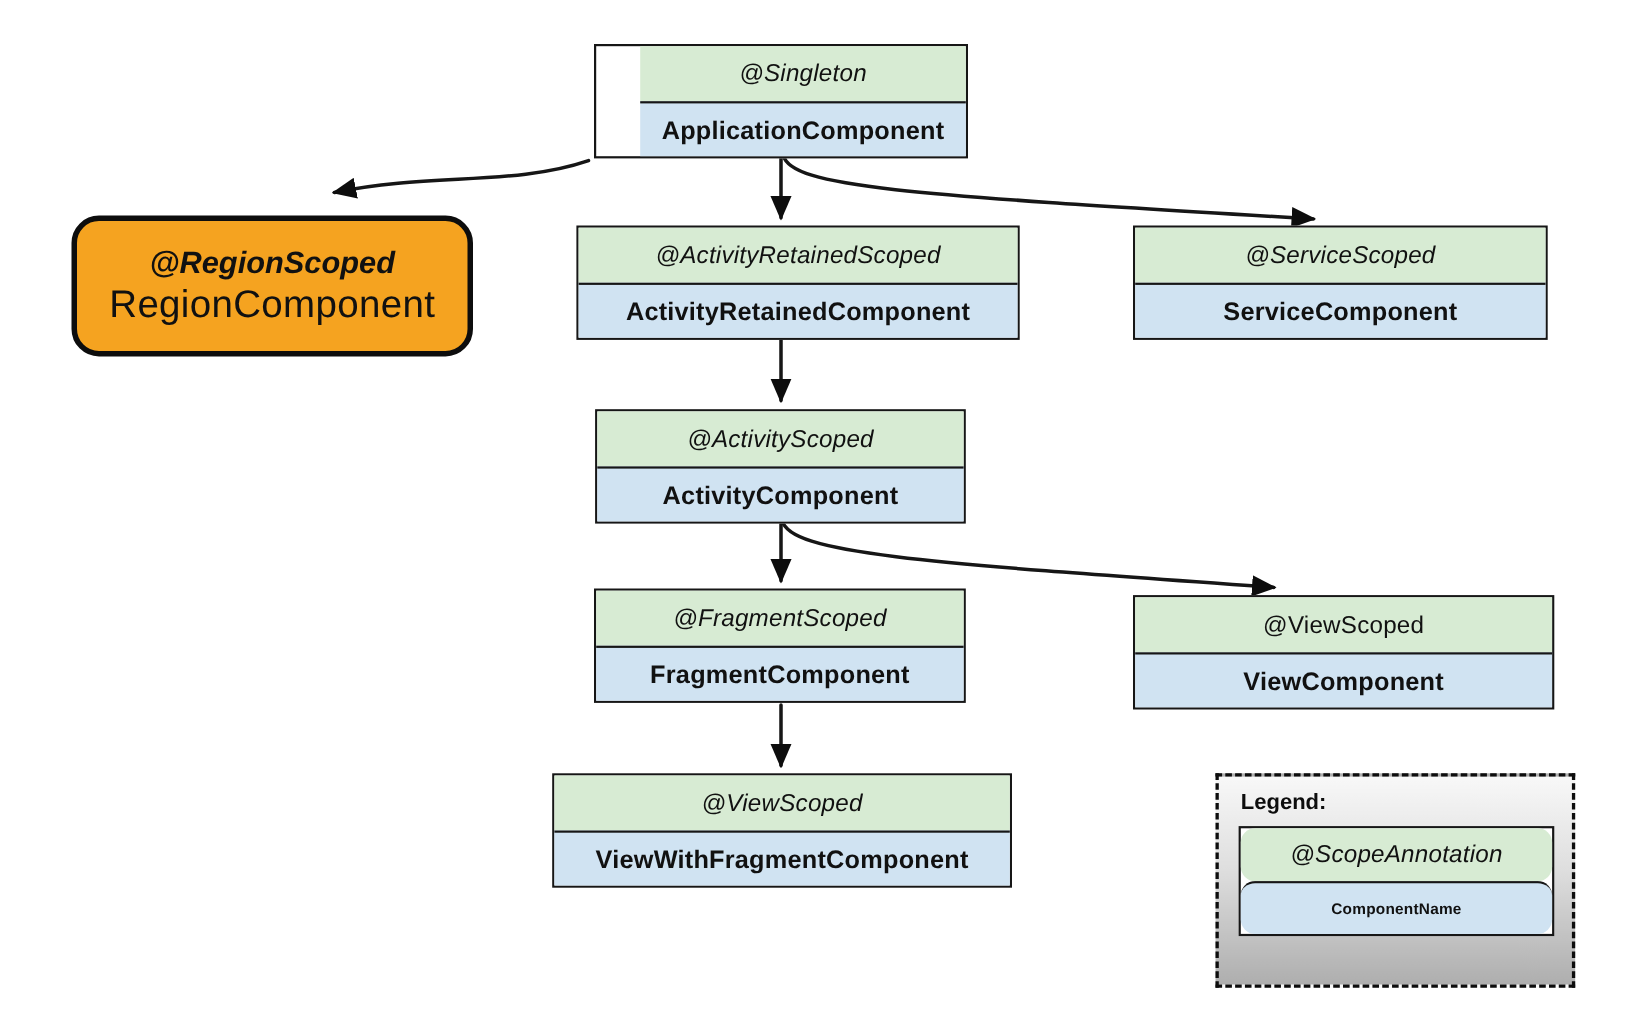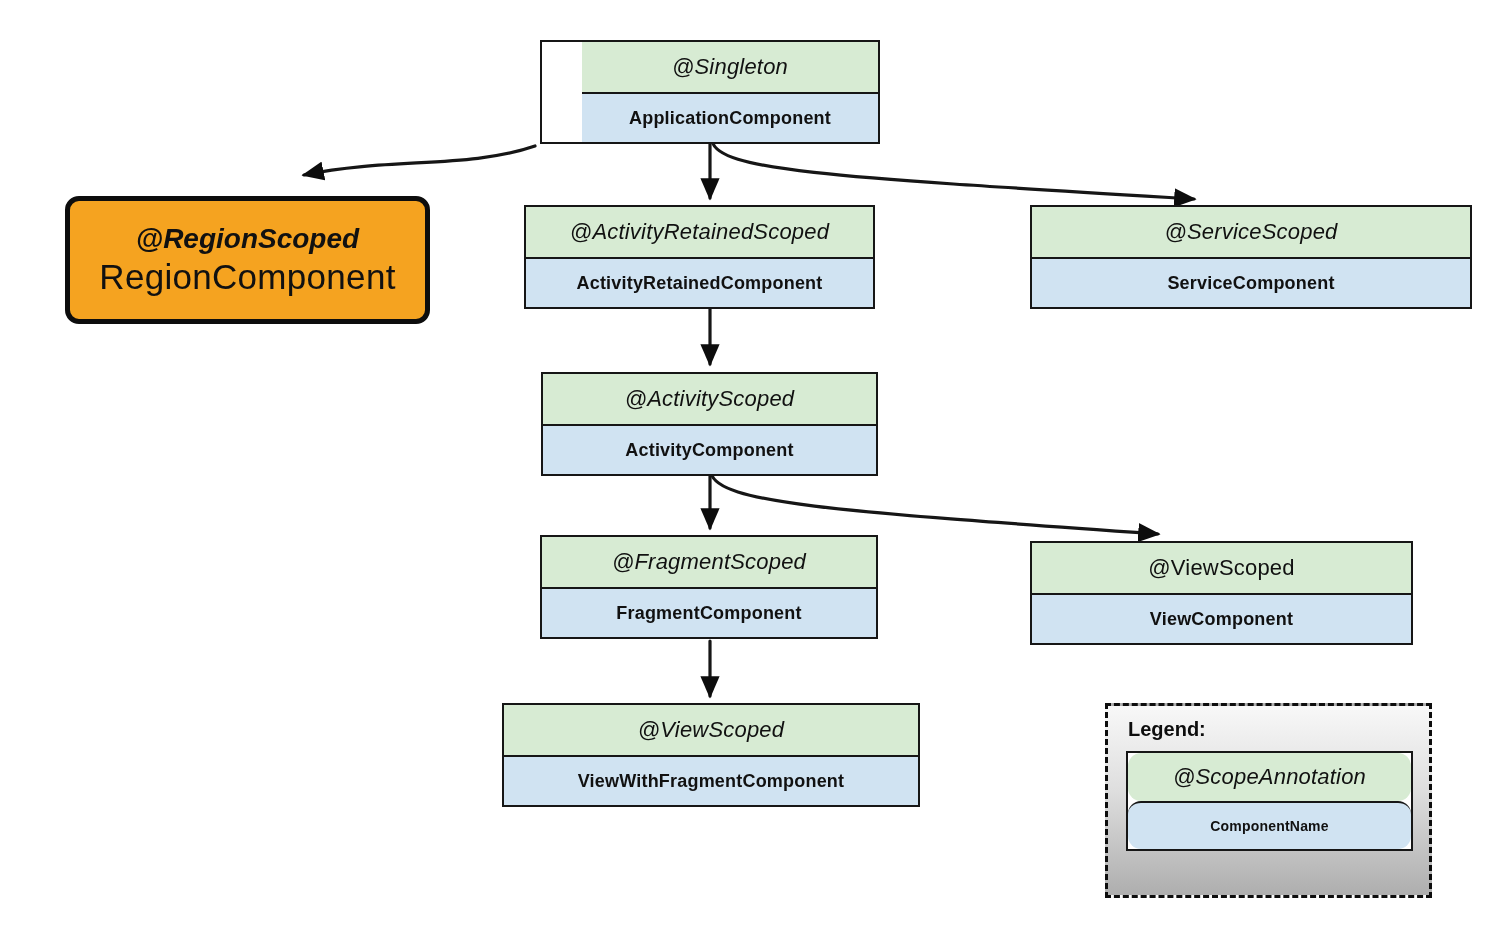--- a/index.html
+++ b/index.html
@@ -30,31 +30,31 @@
     background:var(--scope-bg,#d7ebd3);
     font-style:italic;
     font-size:22px;
     letter-spacing:0.2px;
   }
   .node .scope.upright{font-style:normal;}
   .node .comp{
     background:var(--component-bg,#d0e3f2);
     border-top:2.5px solid var(--line,#161616);
     font-weight:bold;
-    font-size:18px;
+    font-size:23px;
     letter-spacing:0.2px;
   }
 
   .region-node{
     position:absolute;
     left:65px;top:196px;width:365px;height:128px;
     box-sizing:border-box;
     background:var(--highlight-bg,#f5a320);
     border:5px solid #0d0d0d;
-    border-radius:14px;
+    border-radius:25px;
     display:flex;flex-direction:column;align-items:center;justify-content:center;
     gap:2px;
     color:#111;
   }
   .region-node .scope{
     font-style:italic;font-weight:bold;font-size:28px;
   }
   .region-node .comp{
     font-weight:normal;font-size:35px;letter-spacing:0.3px;
   }
@@ -101,26 +101,26 @@
   <div class="node" style="left:540px;top:40px;width:340px;padding-left:40px;">
     <div class="row scope">@Singleton</div>
     <div class="row comp">ApplicationComponent</div>
   </div>
 
   <div class="region-node">
     <div class="scope">@RegionScoped</div>
     <div class="comp">RegionComponent</div>
   </div>
 
-  <div class="node" style="left:524px;top:205px;width:351px;">
+  <div class="node" style="left:524px;top:205px;width:403px;">
     <div class="row scope">@ActivityRetainedScoped</div>
     <div class="row comp">ActivityRetainedComponent</div>
   </div>
 
-  <div class="node" style="left:1030px;top:205px;width:442px;">
+  <div class="node" style="left:1030px;top:205px;width:377px;">
     <div class="row scope">@ServiceScoped</div>
     <div class="row comp">ServiceComponent</div>
   </div>
 
   <div class="node" style="left:541px;top:372px;width:337px;">
     <div class="row scope">@ActivityScoped</div>
     <div class="row comp">ActivityComponent</div>
   </div>
 
   <div class="node" style="left:540px;top:535px;width:338px;">

